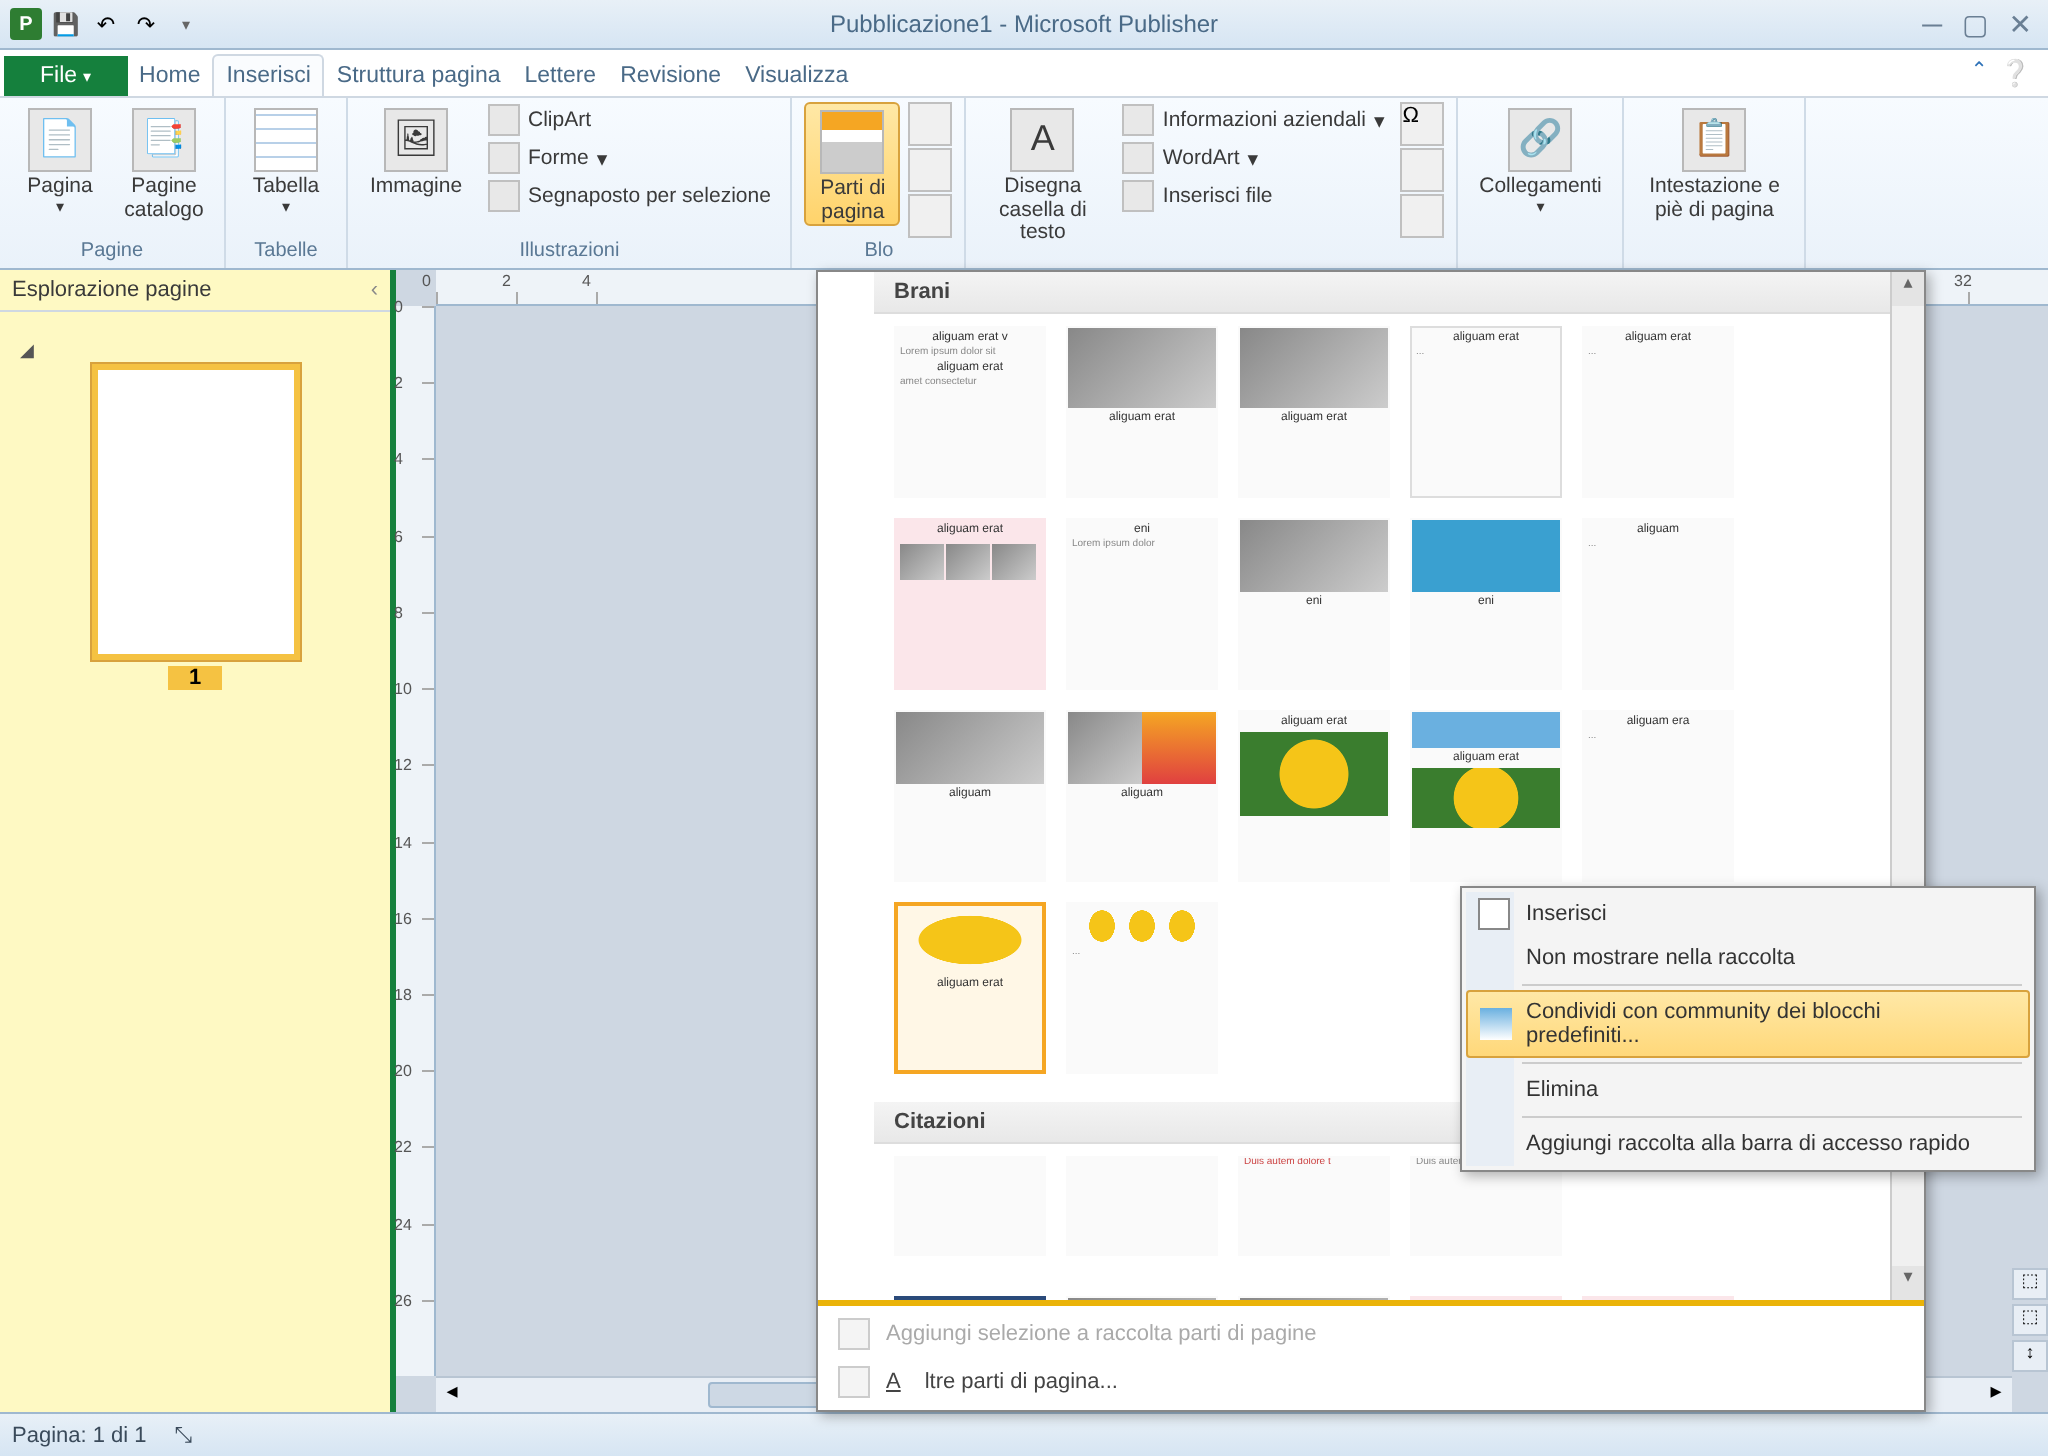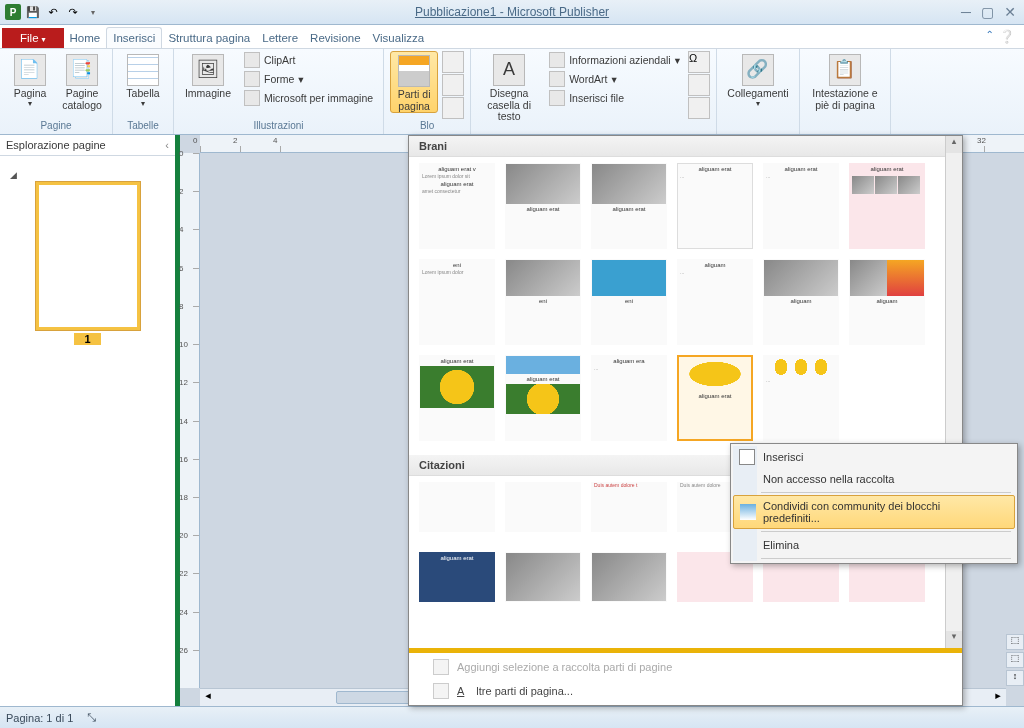--- a/index.html
+++ b/index.html
@@ -3,48 +3,48 @@
 <meta charset="utf-8">
 <style>
 * { margin: 0; padding: 0; box-sizing: border-box; font-family: "Segoe UI", Tahoma, sans-serif; }
 body { width: 1024px; height: 728px; background: #fff; font-size: 11px; overflow: hidden; position: relative; }
 
 
 .titlebar { height: 25px; background: linear-gradient(#e8f0f7,#d6e5f3); display: flex; align-items: center; border-bottom: 1px solid #9fb8cf; position: relative; }
 .qat { display: flex; gap: 2px; padding: 0 4px; align-items: center; }
 .qat-item { width: 18px; height: 18px; display: flex; align-items: center; justify-content: center; }
 .app-logo { width: 16px; height: 16px; background: #2e7d32; border-radius: 2px; color: #fff; font-weight: bold; font-size: 10px; display: flex; align-items: center; justify-content: center; }
-.title-text { position: absolute; left: 0; right: 0; text-align: center; color: #4a6a87; font-size: 12px; text-decoration: underline; }
+.title-text { position: absolute; left: 0; right: 0; text-align: center; color: #4a6a87; font-size: 12px; }
 .win-controls { margin-left: auto; display: flex; gap: 10px; padding-right: 8px; color: #6a7f94; font-size: 14px; }
 
 
 .tab-row { height: 24px; background: #fff; display: flex; align-items: flex-end; border-bottom: 1px solid #cfd8e2; padding-left: 2px; position: relative; }
 .tab { padding: 4px 6px; color: #4a6a87; font-size: 11.5px; cursor: default; }
-.tab.file { background: #b91c1c; color: #fff; padding: 4px 18px; }
+.tab.file { background: #15803d; color: #fff; padding: 4px 18px; }
 .tab.file::after { content: "▾"; font-size: 8px; margin-left: 3px; }
 .tab.active { background: #fafcfe; border: 1px solid #cfd8e2; border-bottom: none; border-radius: 3px 3px 0 0; }
 .help-icon { position: absolute; right: 8px; bottom: 4px; color: #2e72b8; font-size: 13px; display: flex; gap: 6px; }
 
 
 .ribbon { height: 86px; background: linear-gradient(#f7fbff,#eaf2fa); border-bottom: 1px solid #9fb8cf; display: flex; }
 .group { border-right: 1px solid #cfdbe7; padding: 2px 6px 0 6px; display: flex; flex-direction: column; }
 .group-body { flex: 1; display: flex; align-items: flex-start; gap: 4px; }
 .group-label { text-align: center; font-size: 10px; color: #5a7894; height: 14px; }
 .big-btn { display: flex; flex-direction: column; align-items: center; width: 48px; padding-top: 3px; font-size: 10.5px; color: #3a3a3a; text-align: center; line-height: 1.1; }
 .big-btn.active { background: linear-gradient(#ffe8a6,#ffd36b); border: 1px solid #d8a23d; border-radius: 3px; }
 .big-icon { width: 32px; height: 32px; background: #e8e8e8; border: 1px solid #b8b8b8; margin-bottom: 2px; display: flex; align-items: center; justify-content: center; font-size: 18px; }
 .small-stack { display: flex; flex-direction: column; gap: 1px; justify-content: center; }
 .small-btn { display: flex; align-items: center; gap: 4px; padding: 1px 4px; font-size: 10.5px; color: #3a3a3a; white-space: nowrap; }
 .small-icon { width: 16px; height: 16px; background: #e8e8e8; border: 1px solid #c0c0c0; flex-shrink: 0; }
 .tiny-grid { display: flex; flex-direction: column; gap: 1px; }
 .tiny-grid div { width: 22px; height: 22px; border: 1px solid #c0c0c0; background: #f0f0f0; }
 
 
 .workspace { display: flex; height: 571px; background: #ced7e2; }
-.sidepanel { width: 180px; background: #ffffff; border-right: 5px solid #15803d; }
+.sidepanel { width: 198px; background: #fef9c3; border-right: 3px solid #15803d; }
 .sidepanel-header { display: flex; align-items: center; padding: 4px 6px; font-size: 11px; color: #3a3a3a; border-bottom: 1px solid #cfd8e2; }
 .sidepanel-header .grip { margin-left: auto; color: #888; }
 .thumb-area { padding: 14px 0 0 0; display: flex; flex-direction: column; align-items: center; }
 .thumb-tri { font-size: 9px; color: #555; align-self: flex-start; margin-left: 10px; }
 .page-thumb { width: 104px; height: 148px; background: #fff; border: 3px solid #f5c242; box-shadow: 0 0 0 1px #d8a23d; margin-top: 2px; }
 .thumb-label { margin-top: 3px; background: #f5c242; padding: 0 10px; font-size: 11px; font-weight: bold; }
 
 
 .canvas-area { flex: 1; position: relative; background: #ced7e2; }
 .ruler-h { position: absolute; top: 0; left: 20px; right: 0; height: 18px; background: #eef3f8; border-bottom: 1px solid #9fb8cf; font-size: 8px; color: #555; display: flex; align-items: flex-end; }
@@ -73,21 +73,21 @@
 .gitem { width: 76px; height: 86px; border: 1px solid transparent; background: #fafafa; position: relative; overflow: hidden; }
 .gitem.sel { border: 2px solid #f5a623; background: #fff7e6; }
 .gitem .txt1 { font-size: 6px; color: #333; display: block; padding: 2px; text-align: center; }
 .gitem .txt2 { font-size: 5px; color: #888; display: block; padding: 0 2px; line-height: 1; }
 .gitem .img { background: linear-gradient(135deg,#888,#ccc); }
 .gitem.pink { background: #fbe6ea; }
 .gitem .sunflower { background: radial-gradient(circle, #f5c518 40%, #3a7d2e 41%); }
 .gitem .butterfly { background: radial-gradient(ellipse, #f5c518 50%, transparent 51%); }
 .gitem.wide { width: 76px; height: 50px; }
 
-.gallery-footer { border-top: 5px solid #eab308; padding: 2px 14px; }
+.gallery-footer { border-top: 3px solid #eab308; padding: 2px 0; }
 .gallery-footer .row { display: flex; align-items: center; gap: 8px; padding: 4px 10px; font-size: 11px; color: #444; }
 .gallery-footer .row.disabled { color: #aaa; }
 .gallery-footer .icn { width: 16px; height: 16px; border: 1px solid #ccc; background: #f4f4f4; }
 
 
 .ctx { position: absolute; top: 443px; left: 730px; width: 288px; background: #f4f4f4; border: 1px solid #888; box-shadow: 2px 2px 6px rgba(0,0,0,0.3); padding: 2px; }
 .ctx .row { display: flex; align-items: center; gap: 8px; padding: 5px 8px 5px 30px; font-size: 11px; color: #333; position: relative; }
 .ctx .row.sel { background: linear-gradient(#ffe8a6,#ffd87a); border: 1px solid #d8a23d; border-radius: 2px; padding: 4px 22px 4px 29px; }
 .ctx .row .icn { position: absolute; left: 6px; width: 16px; height: 16px; }
 .ctx .sep { height: 1px; background: #ccc; margin: 2px 4px 2px 28px; }
@@ -165,21 +165,21 @@
           <span>Immagine</span>
         </div>
       <div class="small-stack">
         <div class="small-btn">
             <div class="small-icon"></div>
             <span>ClipArt</span>
           </div>
         <div class="small-btn"><div class="small-icon"></div><span>Forme</span> ▾</div>
         <div class="small-btn">
             <div class="small-icon"></div>
-            <span>Microsoft per immagine</span>
+            <span>Segnaposto per selezione</span>
           </div>
       </div>
     </div>
     <div class="group-label">Illustrazioni</div>
   </div>
   <div class="group">
     <div class="group-body">
       <div class="big-btn active">
           <div class="big-icon" style="background:linear-gradient(#f5a623 30%,#fff 30%,#fff 50%,#ccc 50%);"></div>
           <span style="white-space:pre-line;">Parti di
@@ -296,21 +296,21 @@
   <span>⤡</span>
   <span class="spacer"></span>
 </div>
 
 <div class="gallery">
   <div class="gallery-body">
     <div class="gallery-scroll">
       <div class="up">▴</div>
         <div class="dn">▾</div>
     </div>
-    <div style="position:absolute;left:0;top:0;right:17px;bottom:0;overflow:hidden;">
+    <div style="position:absolute;left:0;top:0;right:17px;bottom:0;overflow:hidden;padding-left:28px;">
       <div class="cat-label">Brani</div>
       <div class="items">
         <div class="gitem">
             <span class="txt1">aliguam erat v</span>
             <span class="txt2">Lorem ipsum dolor sit</span>
             <span class="txt1">aliguam erat</span>
             <span class="txt2">amet consectetur</span>
           </div>
         <div class="gitem">
             <div class="img" style="height:40px;"></div>
@@ -430,25 +430,28 @@
   </div>
 </div>
 
 <div class="ctx">
   <div class="iconstrip"></div>
   <div class="row">
       <div class="icn" style="background:#fff;border:1px solid #888;"></div>
       <span>Inserisci</span>
     </div>
   <div class="row">
-      <span>Non accesso nella raccolta</span>
+      <span>Non mostrare nella raccolta</span>
     </div>
   <div class="sep"></div>
   <div class="row sel">
       <div class="icn" style="background:linear-gradient(#6ab0e0,#fff);"></div>
       <span>Condividi con community dei blocchi predefiniti...</span>
     </div>
   <div class="sep"></div>
   <div class="row">
       <span>Elimina</span>
     </div>
   <div class="sep"></div>
+  <div class="row">
+      <span>Aggiungi raccolta alla barra di accesso rapido</span>
+    </div>
 </div>
 
 </body></html>

